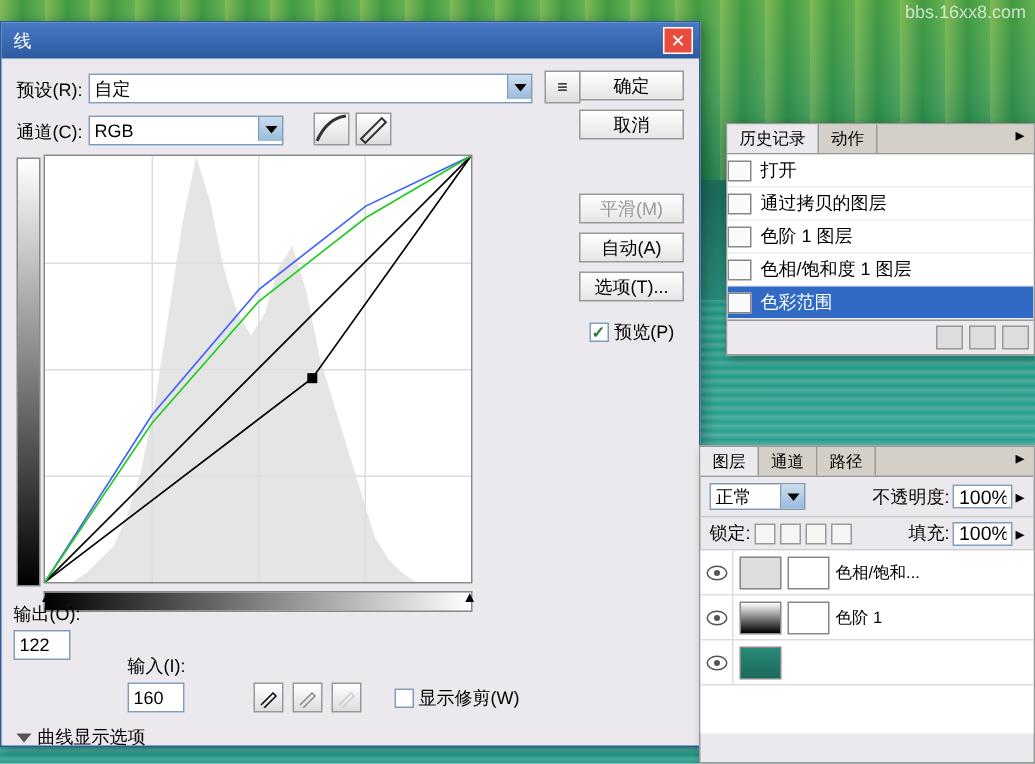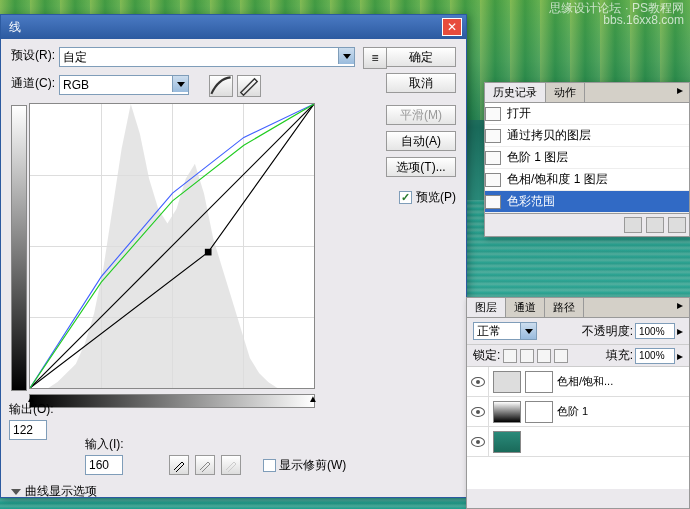--- a/index.html
+++ b/index.html
@@ -6,27 +6,27 @@
 body{width:690px;height:509px;overflow:hidden;position:relative;background:linear-gradient(180deg,#2a5d2a 0%,#4a8a6a 12%,#1a6a5a 25%,#2a8a7a 40%,#3aa090 60%,#2a9585 100%)}
 .bg-trees{position:absolute;top:0;left:0;right:0;height:120px;background:repeating-linear-gradient(90deg,rgba(255,255,100,0.3) 0px,rgba(50,150,50,0.4) 15px,rgba(200,255,100,0.2) 30px),linear-gradient(180deg,rgba(100,200,100,0.6),rgba(0,100,80,0.8))}
 .bg-water{position:absolute;top:200px;left:0;right:0;bottom:0;background:repeating-linear-gradient(0deg,rgba(0,180,160,0.3) 0px,rgba(200,255,240,0.2) 3px,rgba(0,160,140,0.3) 6px)}
 .watermark-top{position:absolute;top:2px;right:6px;color:rgba(255,255,255,0.7);font-size:10px;text-align:right;line-height:12px}
 .watermark-bottom{position:absolute;bottom:6px;right:6px;color:#fff;font-weight:bold;font-size:16px;font-style:italic;text-shadow:1px 1px 2px #000}
 .watermark-bottom .q{color:#e74c3c}
 .curves-dialog{position:absolute;left:0;top:14px;width:467px;height:484px;background:#ebe9ed;border:1px solid #2c5aa0;box-shadow:2px 2px 8px rgba(0,0,0,0.3)}
 .title-bar{height:24px;background:linear-gradient(180deg,#4a7ac4,#2c5aa0);color:#fff;display:flex;align-items:center;justify-content:space-between;padding:0 4px 0 8px}
 .title-bar .close{width:20px;height:18px;background:#e74c3c;color:#fff;text-align:center;line-height:16px;border:1px solid #fff;cursor:pointer}
 .dialog-body{padding:8px 10px;position:relative;height:calc(100% - 24px)}
-.row{display:flex;align-items:flex-start;margin-bottom:6px;gap:4px}
+.row{display:flex;align-items:flex-end;margin-bottom:6px;gap:4px}
 .label{font-size:12px}
 select,input[type=text]{border:1px solid #7f9db9;background:#fff;padding:1px 3px;height:20px;font-size:12px}
 .icon-btn{width:24px;height:22px;border:1px solid #999;background:linear-gradient(#fff,#ddd);display:inline-flex;align-items:center;justify-content:center;cursor:pointer}
 .btn{width:70px;height:20px;border:1px solid #999;background:linear-gradient(#fff,#e5e5e5);text-align:center;line-height:18px;cursor:pointer;font-size:12px}
 .btn.disabled{color:#999}
-.right-buttons{position:absolute;right:10px;top:8px;display:flex;flex-direction:column;gap:6px;align-items:flex-end}
+.right-buttons{position:absolute;right:10px;top:8px;display:flex;flex-direction:column;gap:6px;align-items:center}
 .preview-check{margin-top:6px;display:flex;align-items:center;gap:4px}
 .curve-area{display:flex;margin-top:4px}
 .gradient-v{width:16px;height:286px;background:linear-gradient(180deg,#fff,#000);border:1px solid #888;margin-top:2px}
 .curve-box{width:286px;height:286px;border:1px solid #888;background:#fff;position:relative;margin-left:2px}
 .grid-line{position:absolute;background:#ddd}
 .curve-svg{position:absolute;top:0;left:0}
 .gradient-h{width:286px;height:14px;background:linear-gradient(90deg,#000,#fff);border:1px solid #888;margin-left:18px;margin-top:3px;position:relative}
 .arrow-marker{position:absolute;top:-2px;font-size:10px;color:#000}
 .io-row{display:flex;align-items:center;gap:6px;margin-bottom:4px;margin-left:18px}
 .io-row input{width:38px}
@@ -43,21 +43,21 @@
 .history-list{background:#fff;max-height:110px;overflow:hidden}
 .history-item{display:flex;align-items:center;padding:2px 0;border-bottom:1px solid #eee;gap:6px;font-size:11px}
 .history-item.selected{background:#316ac5;color:#fff}
 .history-icon{width:16px;height:14px;border:1px solid #888;background:#fafafa;flex-shrink:0}
 .history-bottom{display:flex;justify-content:flex-end;gap:4px;padding:3px;background:#ebe9ed;border-top:1px solid #999}
 .mini-icon{width:18px;height:16px;border:1px solid #999;background:#ddd;cursor:pointer}
 
 .layers-panel{position:absolute;right:0;top:297px;width:224px;height:212px;background:#ebe9ed;border:1px solid #999;box-shadow:2px 2px 6px rgba(0,0,0,0.3)}
 .layers-controls{display:flex;align-items:center;padding:4px 6px;gap:4px;border-bottom:1px solid #ccc;font-size:11px}
 .opacity-box{margin-left:auto;display:flex;align-items:center;gap:2px}
-.opacity-box input{width:40px;height:16px;font-size:10px}
+.opacity-box input{width:40px;height:16px;font-size:13px}
 .lock-row{display:flex;align-items:center;padding:2px 6px;gap:3px;border-bottom:1px solid #ccc;font-size:11px}
 .lock-icon{width:14px;height:14px;border:1px solid #999;background:#f5f5f5}
 .layers-list{background:#fff;height:122px;overflow:hidden}
 .layer-row{display:flex;align-items:center;border-bottom:1px solid #ddd;height:30px}
 .layer-row.selected{background:#316ac5;color:#fff}
 .eye-col{width:22px;height:100%;border-right:1px solid #ddd;display:flex;align-items:center;justify-content:center}
 .eye{width:14px;height:10px;border:1px solid #555;border-radius:50%;position:relative}
 .eye::after{content:"";position:absolute;width:4px;height:4px;background:#555;border-radius:50%;top:2px;left:4px}
 .layer-thumb{width:28px;height:22px;border:1px solid #888;background:#eee;margin:0 4px;flex-shrink:0}
 .mask-thumb{width:28px;height:22px;border:1px solid #888;background:#fff;margin-right:4px;flex-shrink:0}
@@ -69,21 +69,20 @@
 .checkbox{width:13px;height:13px;border:1px solid #7f9db9;background:#fff;display:inline-flex;align-items:center;justify-content:center}
 .checkbox.checked::after{content:"✓";color:#2a7a2e;font-size:11px;font-weight:bold}
 </style>
 </head>
 <body>
 
 <div class="bg-trees"></div>
 <div class="bg-water"></div>
 
 <div class="watermark-top">
-  <div>思缘设计论坛 · PS教程网</div>
   <div>bbs.16xx8.com</div>
 </div>
 <div class="watermark-bottom">
   <span>UiB</span><span class="q">Q</span><span>.CoM</span>
 </div>
 
 <div class="curves-dialog">
   <div class="title-bar">
     <span>线</span>
     <div class="close">✕</div>
@@ -177,21 +176,21 @@
     </div>
 
     <div class="expand-row">
       <span class="chevron"></span>
       <span>曲线显示选项</span>
     </div>
 
     <div class="right-buttons">
       <div class="btn">确定</div>
       <div class="btn">取消</div>
-      <div class="btn disabled" style="margin-top:6px">平滑(M)</div>
+      <div class="btn disabled" style="margin-top:30px">平滑(M)</div>
       <div class="btn">自动(A)</div>
       <div class="btn">选项(T)...</div>
       <div class="preview-check">
         <span class="checkbox checked"></span>
         <span>预览(P)</span>
       </div>
     </div>
   </div>
 </div>
 

